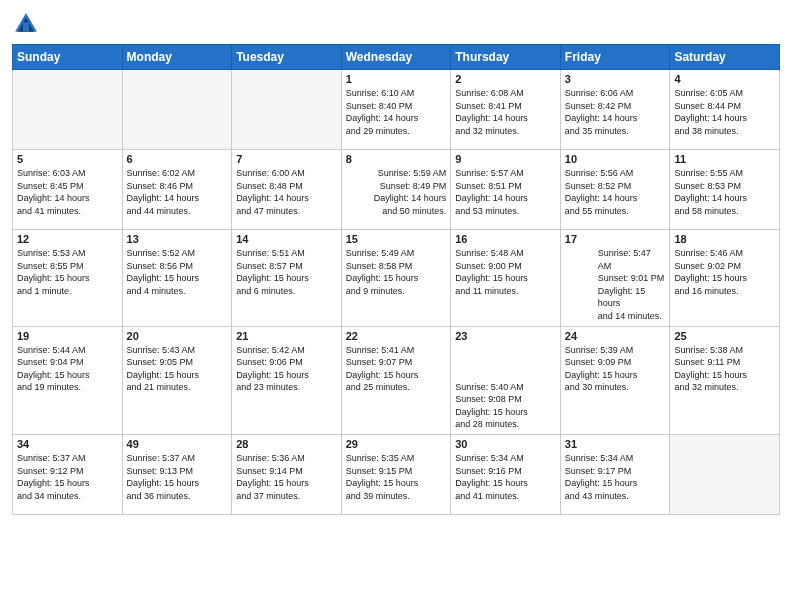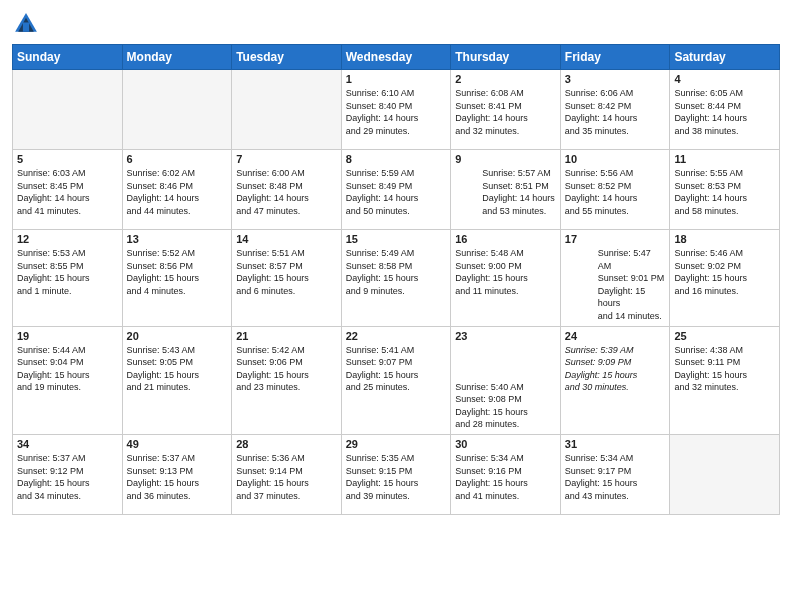--- a/index.html
+++ b/index.html
@@ -173,28 +173,28 @@
           </td>
           <td>
             <div class="day-num">7</div>
             <div class="cell-info" style="white-space: pre-line;">Sunrise: 6:00 AM
 Sunset: 8:48 PM
 Daylight: 14 hours
 and 47 minutes.</div>
           </td>
           <td>
             <div class="day-num">8</div>
-            <div class="cell-info" style="white-space: pre-line;">Sunrise: 5:59 AM
+            <div class="cell-info" style="white-space: pre-line; text-align: right;">Sunrise: 5:59 AM
 Sunset: 8:49 PM
 Daylight: 14 hours
 and 50 minutes.</div>
           </td>
           <td>
             <div class="day-num">9</div>
-            <div class="cell-info" style="white-space: pre-line; margin-left: 27px;">Sunrise: 5:57 AM
+            <div class="cell-info" style="white-space: pre-line;">Sunrise: 5:57 AM
 Sunset: 8:51 PM
 Daylight: 14 hours
 and 53 minutes.</div>
           </td>
           <td>
             <div class="day-num">10</div>
             <div class="cell-info" style="white-space: pre-line;">Sunrise: 5:56 AM
 Sunset: 8:52 PM
 Daylight: 14 hours
 and 55 minutes.</div>
@@ -289,28 +289,28 @@
           </td>
           <td>
             <div class="day-num">23</div>
             <div class="cell-info" style="white-space: pre-line; margin-top: 39px;">Sunrise: 5:40 AM
 Sunset: 9:08 PM
 Daylight: 15 hours
 and 28 minutes.</div>
           </td>
           <td>
             <div class="day-num">24</div>
-            <div class="cell-info" style="white-space: pre-line; font-style: italic;">Sunrise: 5:39 AM
+            <div class="cell-info" style="white-space: pre-line;">Sunrise: 5:39 AM
 Sunset: 9:09 PM
 Daylight: 15 hours
 and 30 minutes.</div>
           </td>
           <td>
             <div class="day-num">25</div>
-            <div class="cell-info" style="white-space: pre-line;">Sunrise: 4:38 AM
+            <div class="cell-info" style="white-space: pre-line;">Sunrise: 5:38 AM
 Sunset: 9:11 PM
 Daylight: 15 hours
 and 32 minutes.</div>
           </td>
         </tr>
         <tr>
           <td>
             <div class="day-num">34</div>
             <div class="cell-info" style="white-space: pre-line;">Sunrise: 5:37 AM
 Sunset: 9:12 PM

